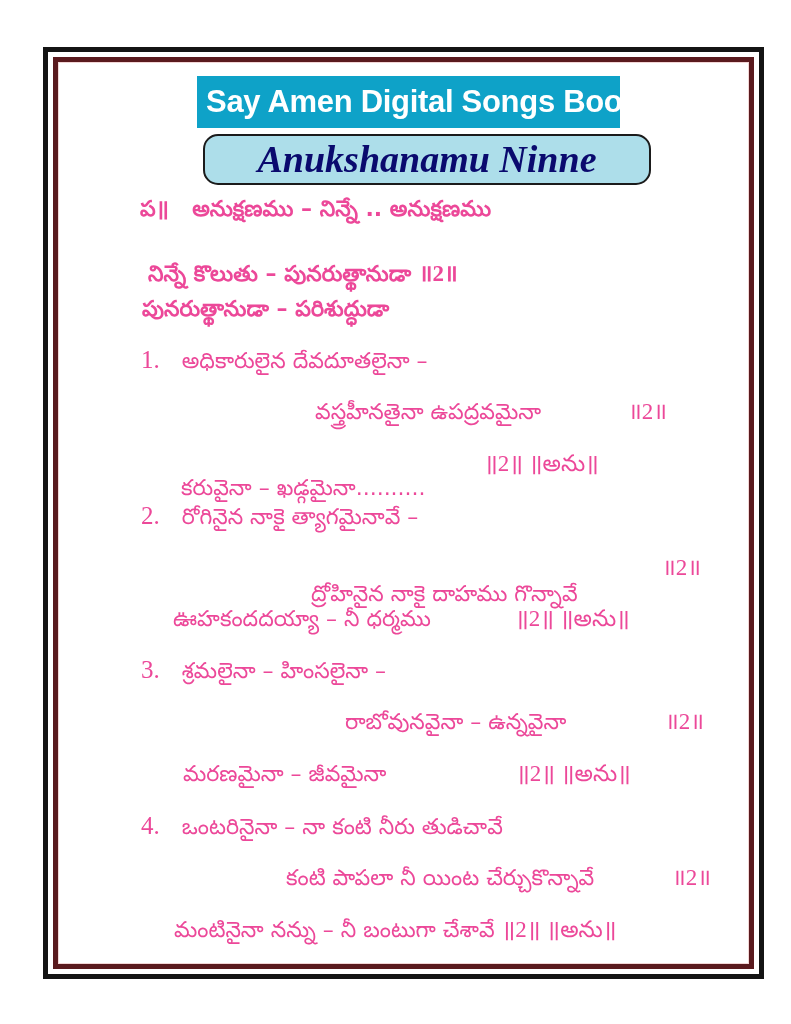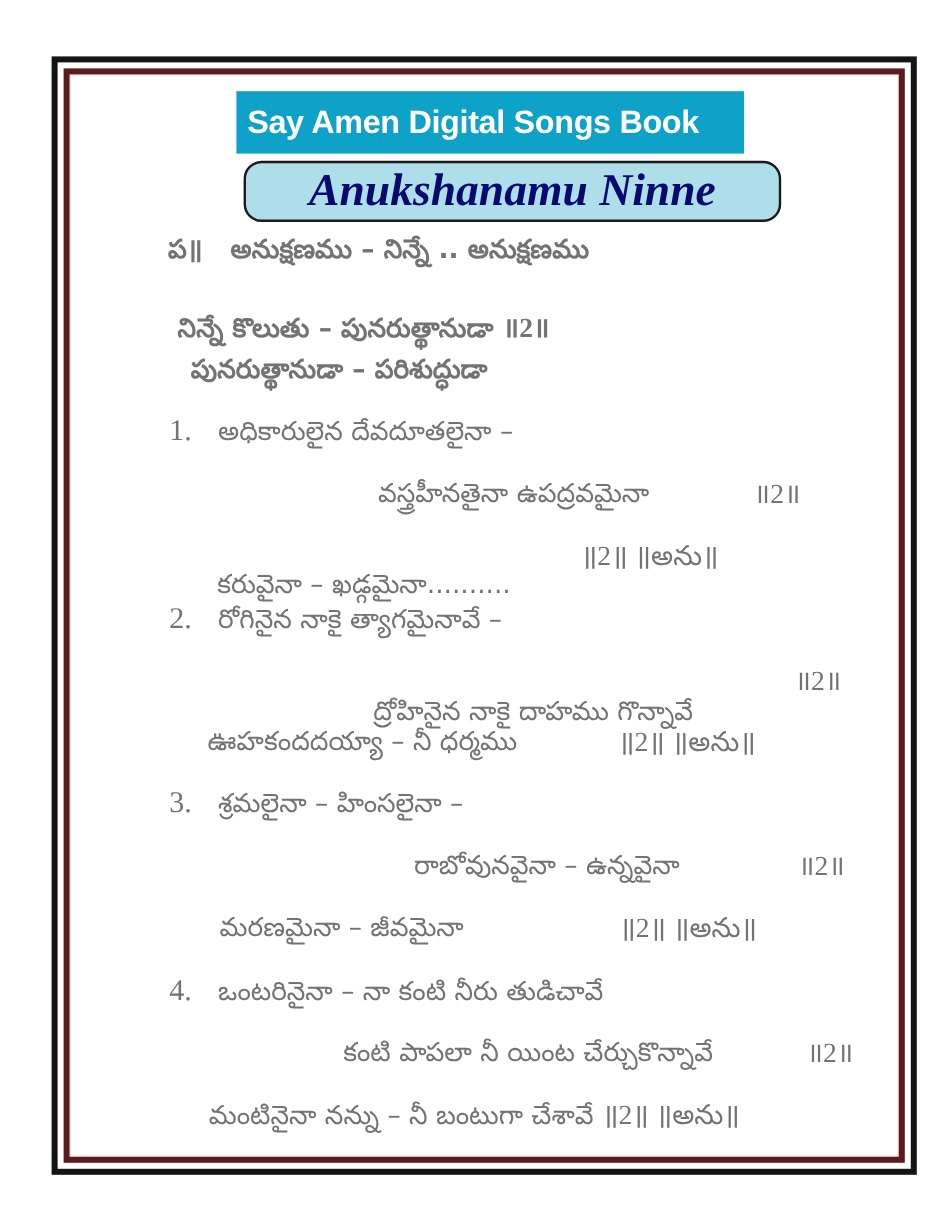--- a/index.html
+++ b/index.html
@@ -36,21 +36,21 @@
     .banner {
       position: absolute;
       left: 197px;
       top: 76px;
       width: 423px;
       height: 52px;
       background: #0ea2c8;
       color: #ffffff;
       font-family: "Liberation Sans", sans-serif;
       font-weight: bold;
-      font-size: 27px;
+      font-size: 31px;
       line-height: 52px;
       padding-left: 9px;
       box-sizing: border-box;
       white-space: nowrap;
       letter-spacing: -0.3px;
     }
     .title-pill {
       position: absolute;
       left: 203px;
       top: 134px;
@@ -68,21 +68,21 @@
       line-height: 46px;
       color: #0a0a6e;
       white-space: nowrap;
     }
     .line {
       position: absolute;
       white-space: nowrap;
       font-size: 22px;
       line-height: 30px;
       font-family: "DejaVu Sans", sans-serif;
-      color: #737373;
+      color: #ec4899;
     }
     .line.bold {
       font-weight: bold;
       font-size: 22px;
     }
     .num {
       font-family: "Liberation Serif", serif;
       font-size: 25px;
     }
     .mark {
@@ -112,21 +112,21 @@
 
 <div class="line bold" style="left:140px; top:194px;">
   <span>ప॥</span>
   <span class="gap" style="width:8px;"></span>
   <span>అనుక్షణము – నిన్నే .. అనుక్షణము</span>
 </div>
 <div class="line bold" style="left:148px; top:244px;margin-top:15px;">
   <span>నిన్నే కొలుతు – పునరుత్థానుడా</span>
   <span class="mark bold">॥2॥</span>
 </div>
-<div class="line bold" style="left:159px; top:294px;text-align:right;">
+<div class="line bold" style="left:142px; top:294px;text-align:right;">
   <span>పునరుత్థానుడా – పరిశుద్ధుడా</span>
 </div>
 
 <div class="line" style="left:141px; top:345px;">
   <span class="num">1.</span>
   <span class="gap" style="width:8px;"></span>
   <span>అధికారులైన దేవదూతలైనా  –</span>
 </div>
 <div class="line" style="left:315px; top:397px;">
   <span>వస్త్రహీనతైనా ఉపద్రవమైనా</span>

